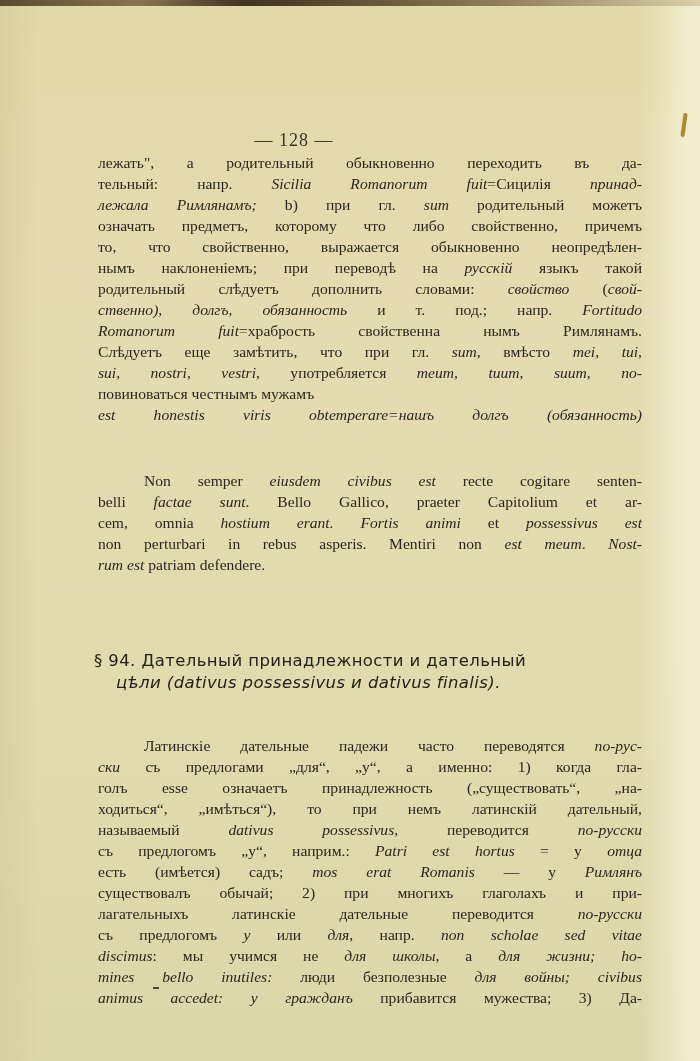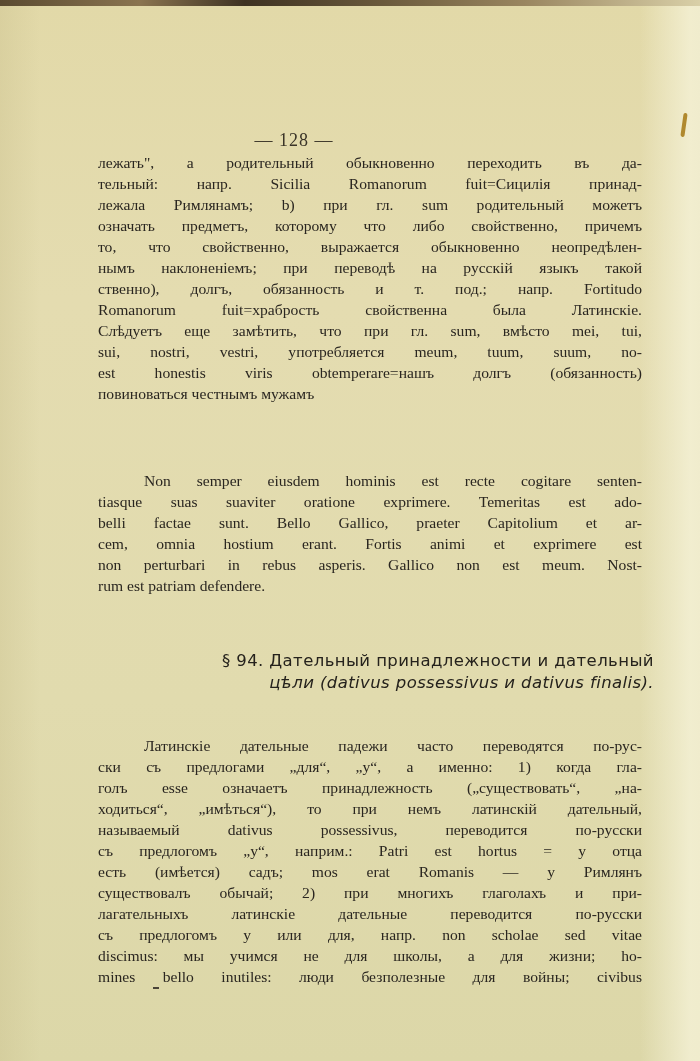--- a/index.html
+++ b/index.html
@@ -33,28 +33,28 @@
     position: absolute; left: 98px; width: 544px;
     font-size: 15.6px; line-height: 21px;
   }
   .line {
     display: block; white-space: nowrap;
     text-align: justify; text-align-last: justify;
     height: 21px; overflow: visible;
   }
   .line.last { text-align-last: left; }
   .line.indent { padding-left: 46px; }
-  .it { }
+  .it { font-style: italic; }
   .heading {
     position: absolute; left: 94px; width: 560px; top: 650px;
     font-family: "DejaVu Sans", "Liberation Sans", sans-serif;
     font-size: 16.5px; line-height: 22px; color: #25221c;
     letter-spacing: 0.4px;
   }
-  .heading .hline { display: block; white-space: nowrap; text-align: right; }
+  .heading .hline { display: block; white-space: nowrap; }
   .heading .hline2 { padding-left: 22px; font-style: italic; }
   .dash-mark {
     position: absolute; left: 153px; top: 987px; width: 6px; height: 2px; background: #4a4438;
   }
 </style>
 </head>
 <body>
 
 <div class="page">
   <div class="top-edge"></div>
@@ -62,34 +62,34 @@
 
   <div class="page-number">— 128 —</div>
 
   <div class="text-block" id="block1" style="top:152px;">
       <span class="line"><span>лежать", а родительный обыкновенно переходить въ да-</span></span>
       <span class="line"><span>тельный: напр. </span><span class="it">Sicilia Romanorum fuit</span><span>=Сицилія </span><span class="it">принад-</span></span>
       <span class="line"><span class="it">лежала Римлянамъ;</span><span> b) при гл. </span><span class="it">sum</span><span> родительный можетъ</span></span>
       <span class="line"><span>означать предметъ, которому что либо свойственно, причемъ</span></span>
       <span class="line"><span>то, что свойственно, выражается обыкновенно неопредѣлен-</span></span>
       <span class="line"><span>нымъ наклоненіемъ; при переводѣ на </span><span class="it">русскій</span><span> языкъ такой</span></span>
+      <span class="line"><span>родительный слѣдуетъ дополнить словами: </span><span class="it">свойство</span><span> (</span><span class="it">свой-</span></span>
       <span class="line"><span class="it">ственно), долгъ, обязанность</span><span> и т. под.; напр. </span><span class="it">Fortitudo</span></span>
-      <span class="line"><span class="it">Romanorum fuit</span><span>=храбрость свойственна была Латинскіе.</span></span>
+      <span class="line"><span class="it">Romanorum fuit</span><span>=храбрость свойственна нымъ Римлянамъ.</span></span>
       <span class="line"><span>Слѣдуетъ еще замѣтить, что при гл. </span><span class="it">sum</span><span>, вмѣсто </span><span class="it">mei, tui,</span></span>
       <span class="line"><span class="it">sui, nostri, vestri</span><span>, употребляется </span><span class="it">meum, tuum, suum, no-</span></span>
+      <span class="line last"><span>повиноваться честнымъ мужамъ</span></span>
       <span class="line"><span class="it">est honestis viris obtemperare=нашъ долгъ (обязанность)</span></span>
-      <span class="line last"><span>повиноваться честнымъ мужамъ</span></span>
     </div>
 
   <div class="text-block" id="block2" style="top:470px;">
-      <span class="line indent"><span>Non semper </span><span class="it">eiusdem hominis est</span><span> recte cogitare senten-</span></span>
-      <span class="line"><span>tiasque suas suaviter oratione exprimere. Temeritas </span><span class="it">est ado-</span></span>
+      <span class="line indent"><span>Non semper </span><span class="it">eiusdem civibus est</span><span> recte cogitare senten-</span></span>
       <span class="line"><span>belli </span><span class="it">factae sunt</span><span>. Bello Gallico, praeter Capitolium et ar-</span></span>
-      <span class="line"><span>cem, omnia </span><span class="it">hostium erant. Fortis animi</span><span> et </span><span class="it">exprimere est</span></span>
-      <span class="line"><span>non perturbari in rebus asperis. Gallico non </span><span class="it">est meum</span><span>. </span><span class="it">Nost-</span></span>
+      <span class="line"><span>cem, omnia </span><span class="it">hostium erant. Fortis animi</span><span> et </span><span class="it">possessivus est</span></span>
+      <span class="line"><span>non perturbari in rebus asperis. Mentiri non </span><span class="it">est meum</span><span>. </span><span class="it">Nost-</span></span>
       <span class="line last"><span class="it">rum est</span><span> patriam defendere.</span></span>
     </div>
 
   <div class="heading">
     <span class="hline">§ 94. Дательный принадлежности и дательный</span>
     <span class="hline hline2">цѣли (dativus possessivus и dativus finalis).</span>
   </div>
 
   <div class="text-block" id="block3" style="top:735px;">
       <span class="line indent"><span>Латинскіе дательные падежи часто переводятся </span><span class="it">по-рус-</span></span>
@@ -97,16 +97,17 @@
       <span class="line"><span>голъ esse означаетъ принадлежность („существовать“, „на-</span></span>
       <span class="line"><span>ходиться“, „имѣться“), то при немъ латинскій дательный,</span></span>
       <span class="line"><span>называемый </span><span class="it">dativus possessivus</span><span>, переводится </span><span class="it">по-русски</span></span>
       <span class="line"><span>съ предлогомъ „у“, наприм.: </span><span class="it">Patri est hortus</span><span> = у </span><span class="it">отца</span></span>
       <span class="line"><span>есть (имѣется) садъ; </span><span class="it">mos erat Romanis</span><span> — у </span><span class="it">Римлянъ</span></span>
       <span class="line"><span>существовалъ обычай; 2) при многихъ глаголахъ и при-</span></span>
       <span class="line"><span>лагательныхъ латинскіе дательные переводится </span><span class="it">по-русски</span></span>
       <span class="line"><span>съ предлогомъ </span><span class="it">у</span><span> или </span><span class="it">для</span><span>, напр. </span><span class="it">non scholae sed vitae</span></span>
       <span class="line"><span class="it">discimus</span><span>: мы учимся не </span><span class="it">для школы</span><span>, а </span><span class="it">для жизни; ho-</span></span>
       <span class="line"><span class="it">mines bello inutiles:</span><span> люди безполезные </span><span class="it">для войны; civibus</span></span>
+      <span class="line"><span class="it">animus accedet: у гражданъ</span><span> прибавится мужества; 3) Да-</span></span>
     </div>
 
   <div class="dash-mark"></div>
 </div>
 
 </body></html>

